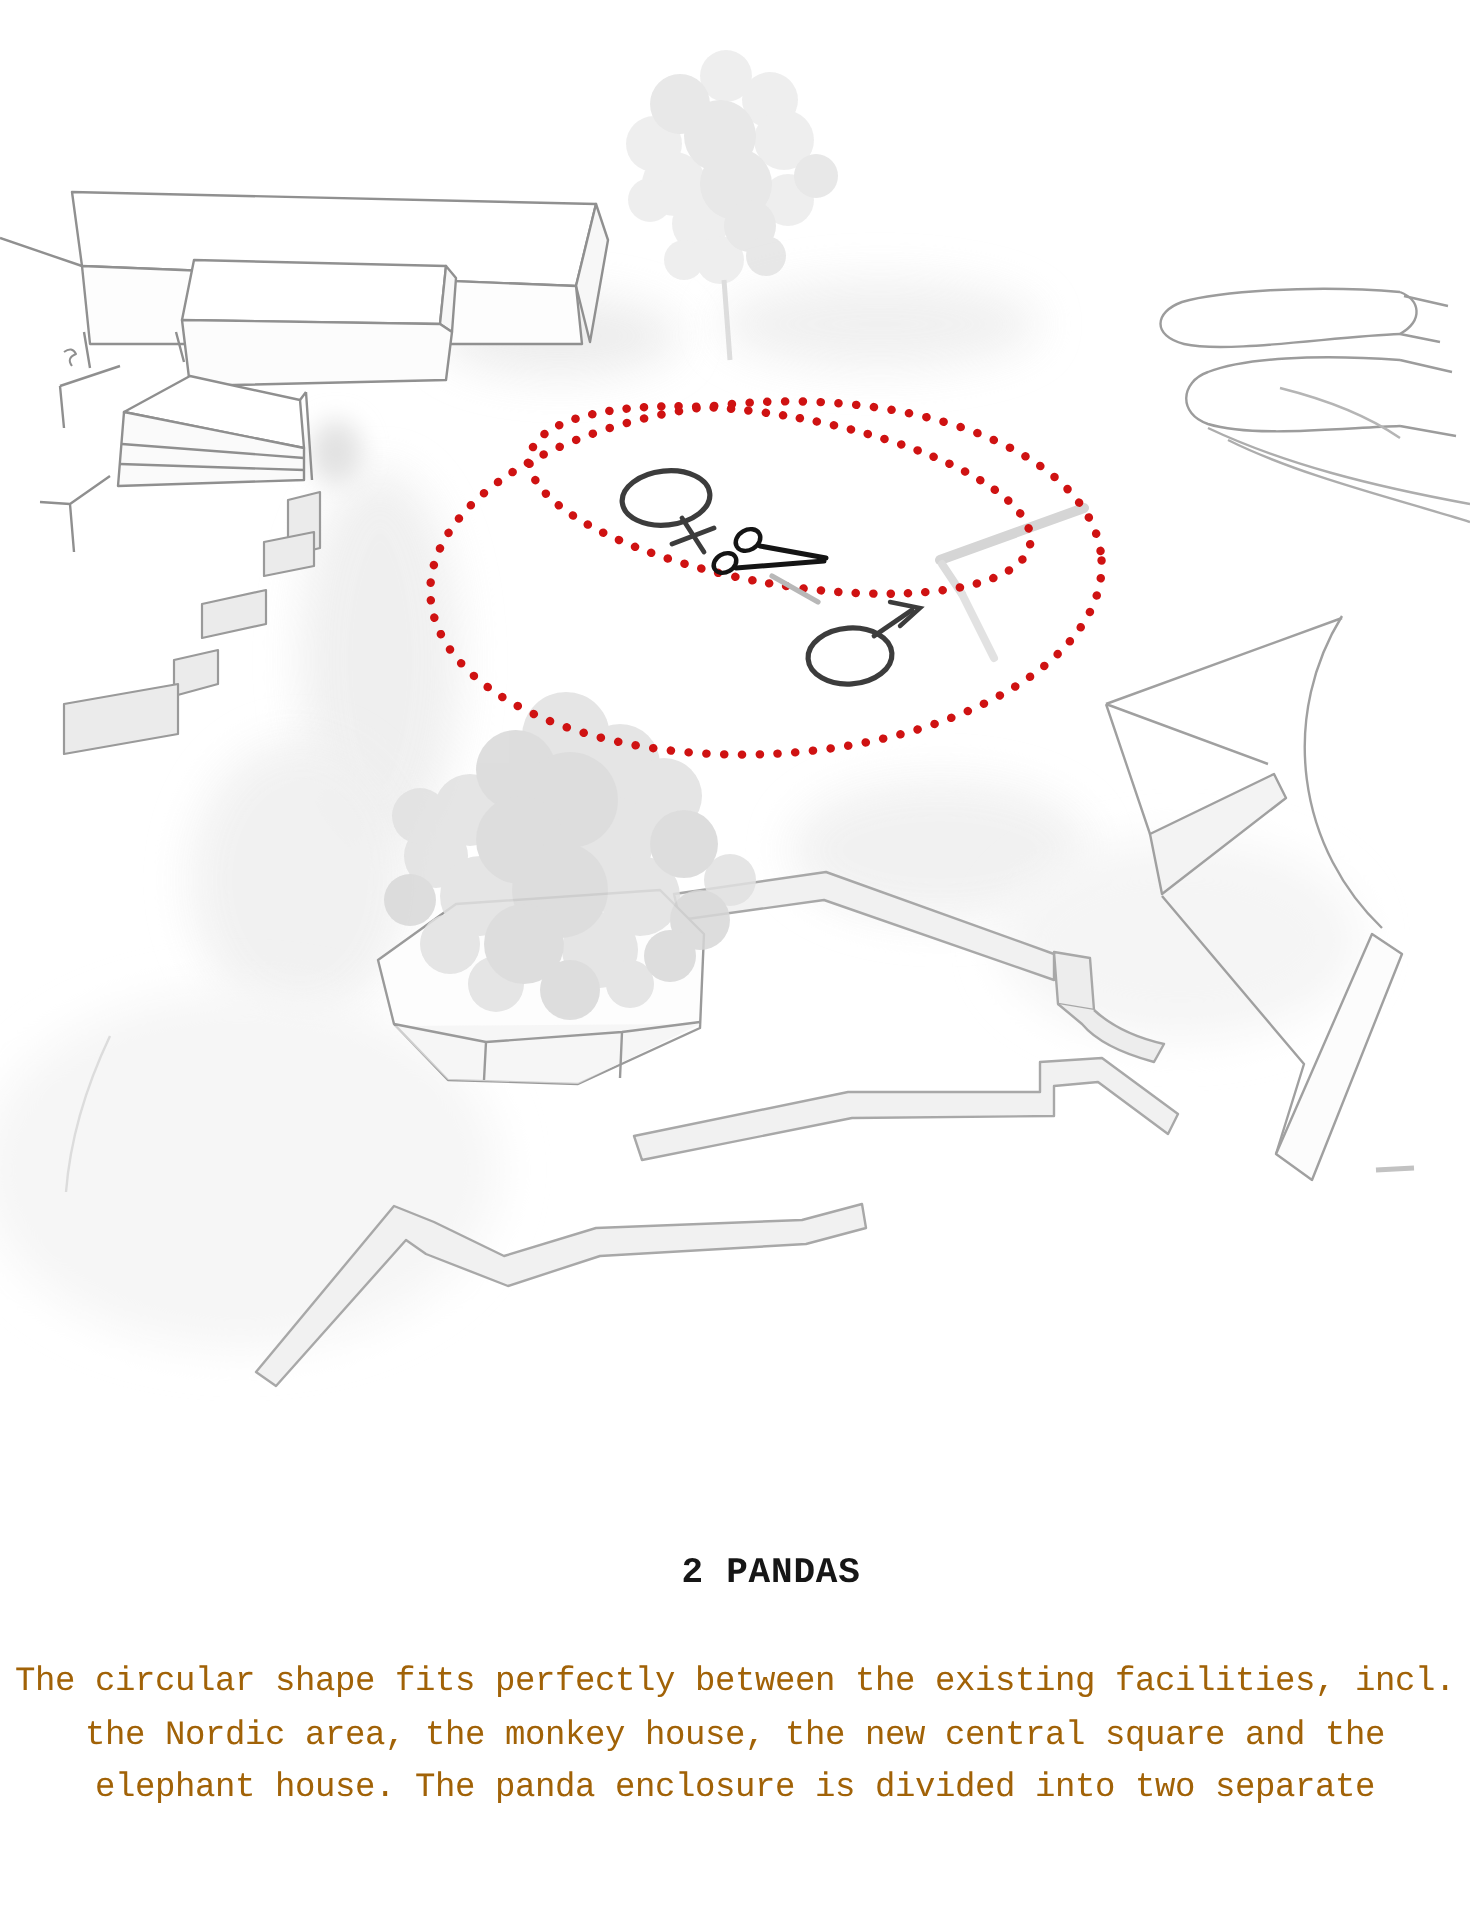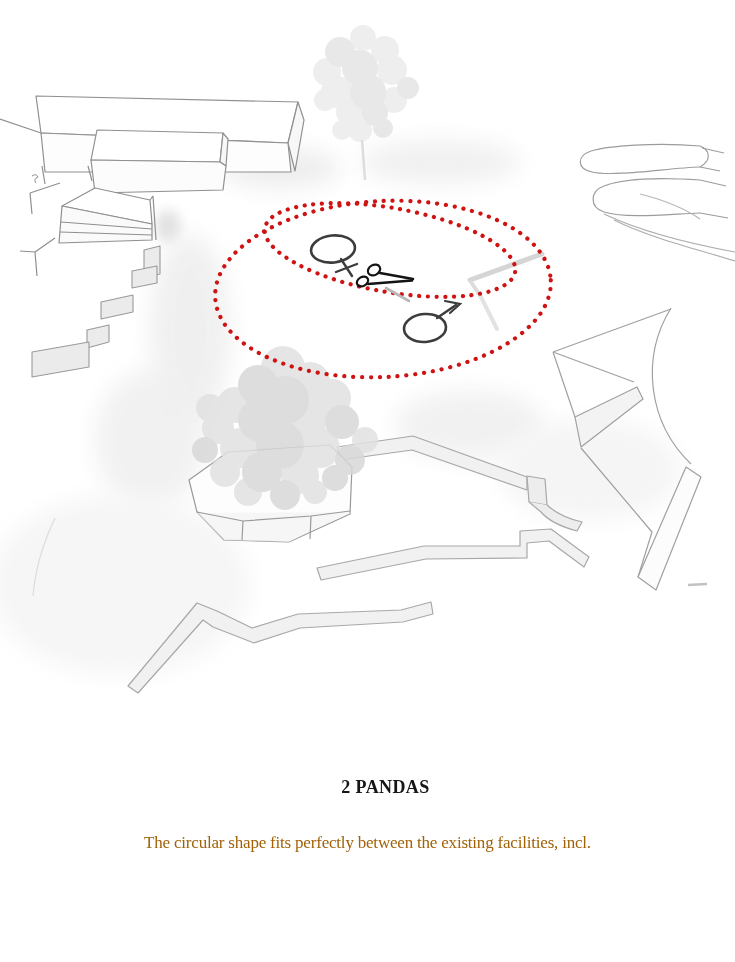--- a/index.html
+++ b/index.html
@@ -1,17 +1,17 @@
 <!DOCTYPE html>
 <html><head>
 <meta charset="utf-8">
 <style>
   html,body{margin:0;padding:0;background:#ffffff;}
   .stage{position:relative;width:735px;height:962px;background:#ffffff;overflow:hidden;
-         font-family:Liberation Serif, serif;color:#1c1c1c;}
+         font-family:Liberation Mono, monospace;color:#1c1c1c;}
   .site-plan{position:absolute;top:0;left:0;}
   .caption{position:absolute;top:777px;left:0;width:735px;text-align:center;}
   .caption h2{margin:0;font-size:18px;font-weight:bold;letter-spacing:.4px;color:#161616;
               transform:translateX(18px);}
   .caption .body{margin-top:32px;font-size:17px;line-height:26.5px;letter-spacing:-.2px;
                  color:#a16207;}
   .caption .body div{white-space:nowrap;}
 </style>
 </head>
 <body>
@@ -187,16 +187,18 @@
         <path d="M 437,318 L 456,305" stroke-width="2.4"></path>
         <path d="M 445,301 L 460,304 L 450,313" stroke-width="2.2"></path>
       </g>
     </g>
   </svg>
 
   <div class="caption">
     <h2>2 PANDAS</h2>
     <div class="body">
       <div>The circular shape fits perfectly between the existing facilities, incl.</div>
+      <div>the Nordic area, the monkey house, the new central square and the</div>
+      <div>elephant house. The panda enclosure is divided into two separate</div>
     </div>
   </div>
 
 </div>
 
 </body></html>

